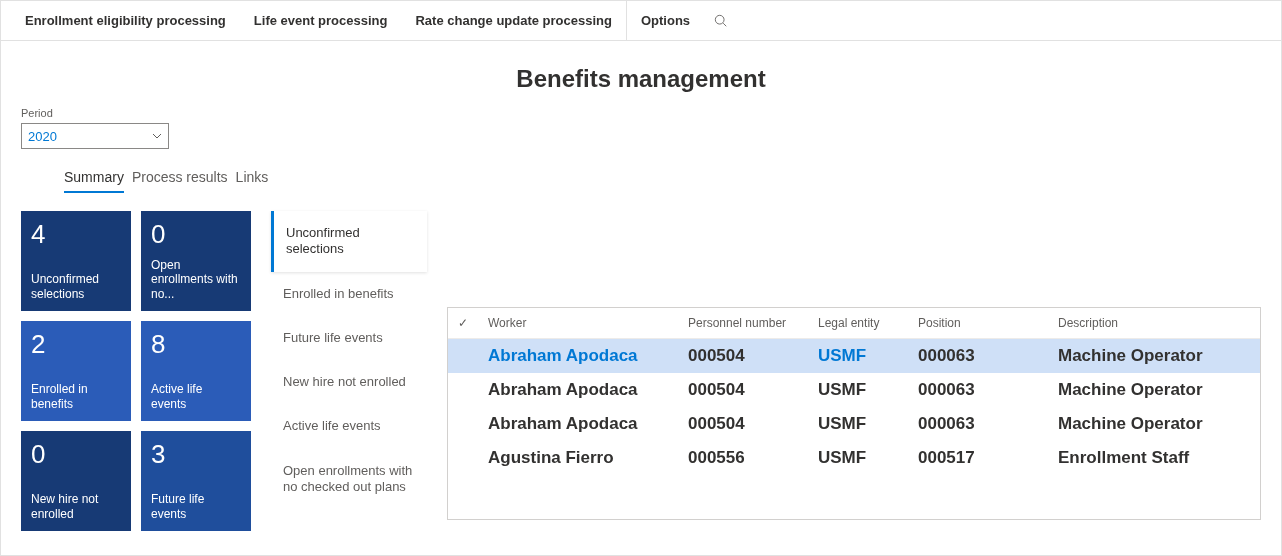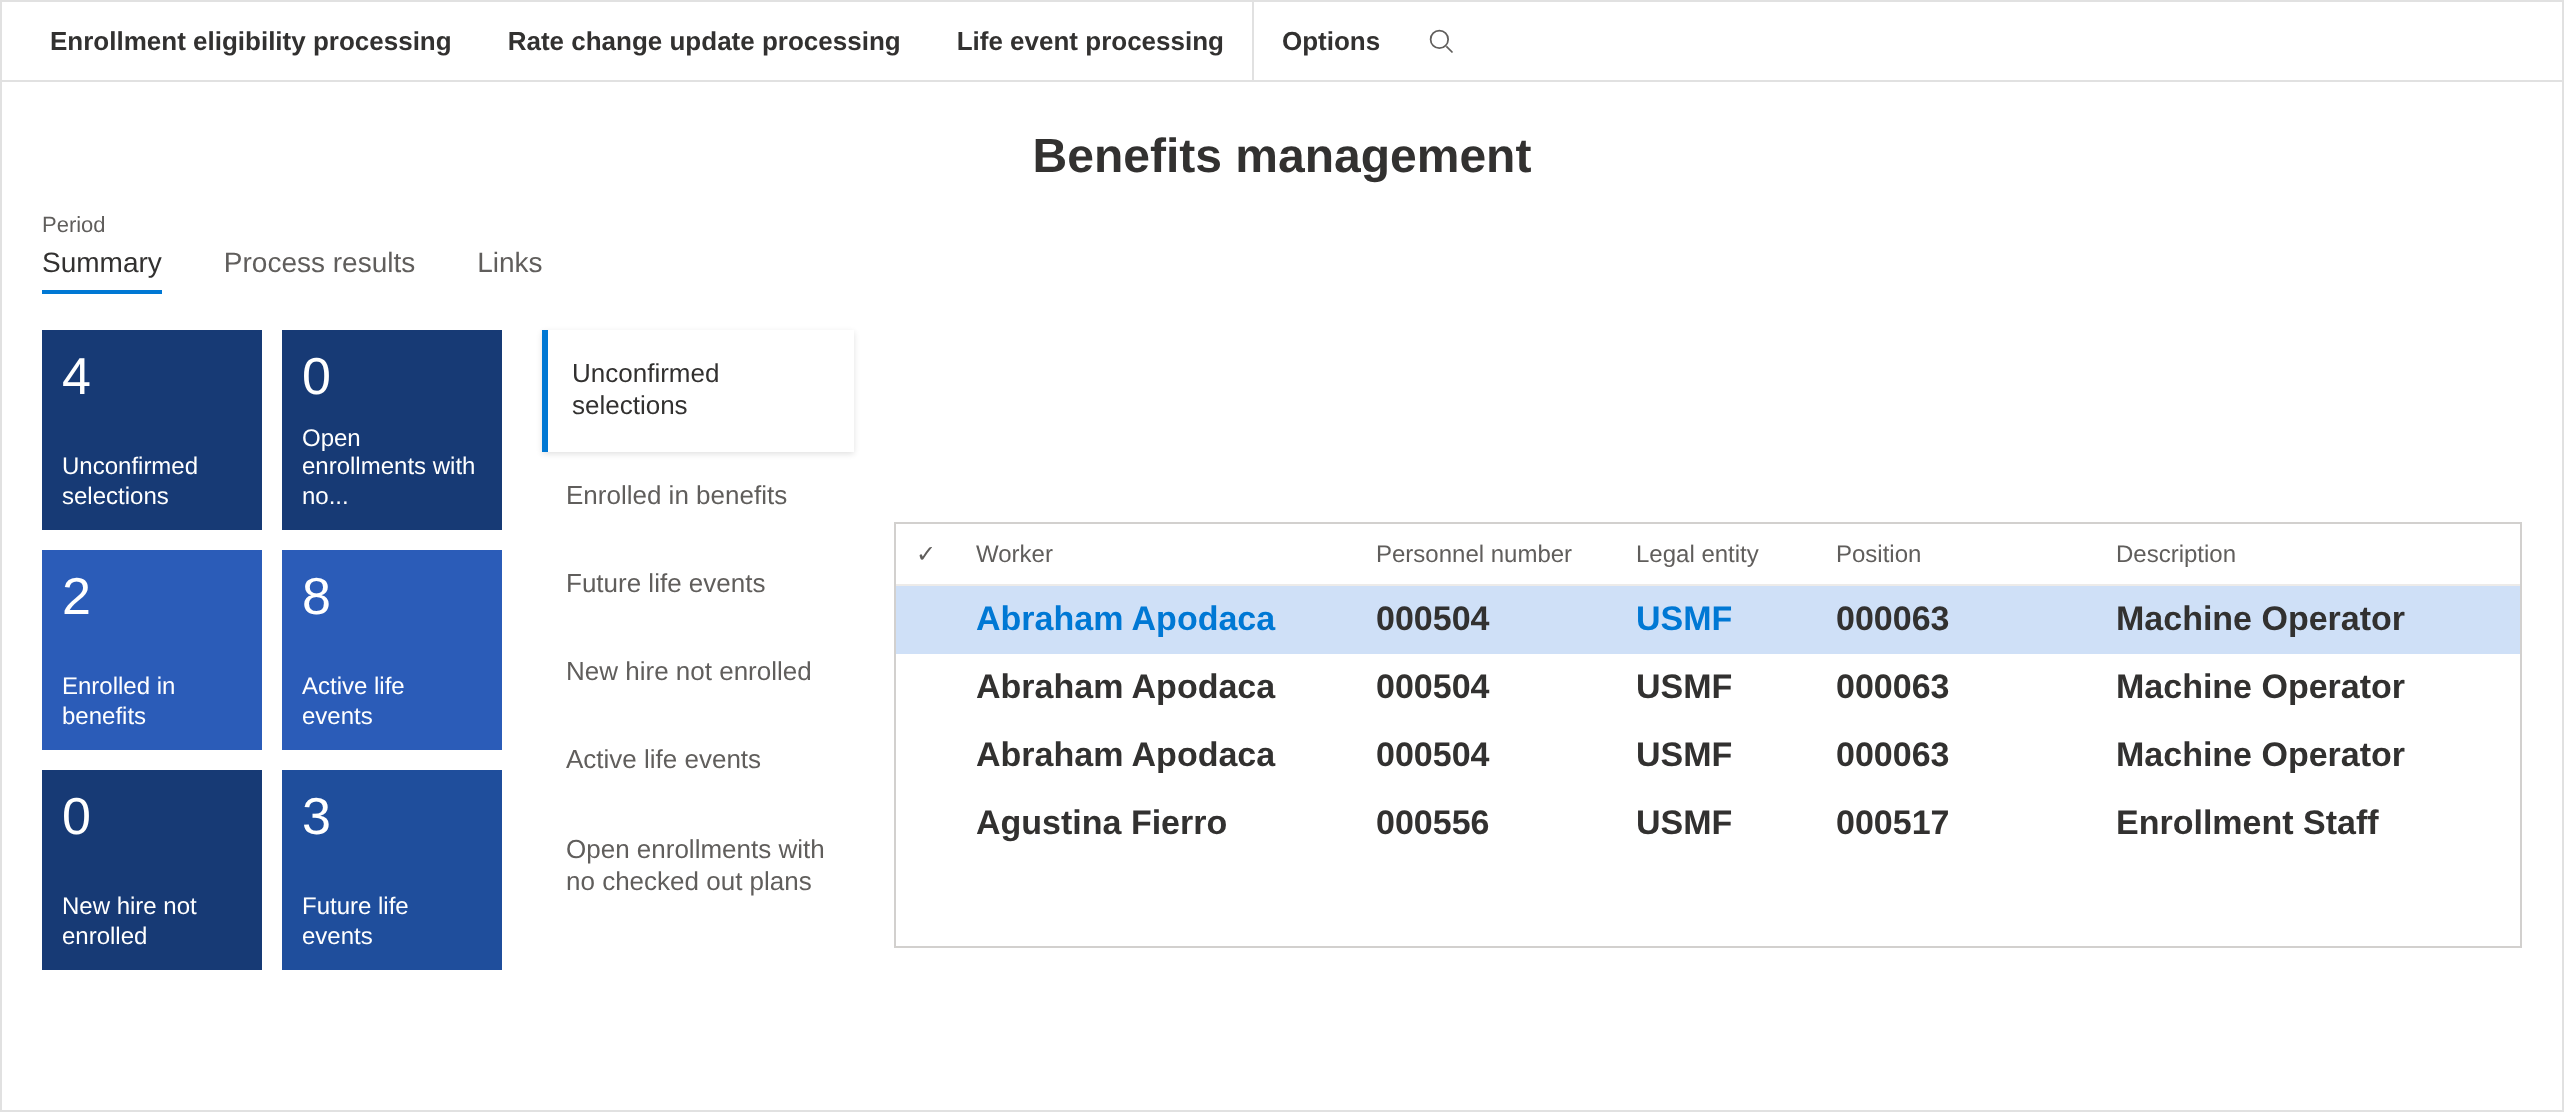--- a/index.html
+++ b/index.html
@@ -62,22 +62,23 @@
       justify-content: space-between;
       padding: 0 6px;
       color: #0078d4;
       font-size: 13px;
       cursor: pointer;
       margin-bottom: 20px;
     }
     .period-select svg { width: 10px; height: 10px; fill: #605e5c; }
     .tabs {
       display: flex;
-      gap: 31px;
+      gap: 8px;
       margin-bottom: 18px;
+      margin-left: 43px;
     }
     .tab {
       padding-bottom: 6px;
       font-size: 14px;
       color: #605e5c;
       cursor: pointer;
     }
     .tab.active {
       color: #323130;
       border-bottom: 2px solid #0078d4;
@@ -179,35 +180,41 @@
     .col-le { width: 100px; }
     .col-pos { width: 140px; }
     .col-desc { }
     .grid tbody { padding-bottom: 60px; }
   </style>
 </head>
 <body>
 
 <div class="toolbar">
   <div class="toolbar-item">Enrollment eligibility processing</div>
+  <div class="toolbar-item">Life event processing</div>
   <div class="toolbar-item">Rate change update processing</div>
-  <div class="toolbar-item">Life event processing</div>
   <div class="toolbar-item options">Options</div>
   <div class="toolbar-search">
     <svg viewBox="0 0 16 16">
         <circle cx="6.5" cy="6.5" r="5" stroke="#605e5c" stroke-width="1" fill="none"></circle>
         <line x1="10.5" y1="10.5" x2="14" y2="14" stroke="#605e5c" stroke-width="1"></line>
       </svg>
   </div>
 </div>
 
 <div class="content">
   <h1 class="page-title">Benefits management</h1>
 
   <div class="period-label">Period</div>
+  <div class="period-select">
+    <span>2020</span>
+    <svg viewBox="0 0 10 10">
+        <path d="M1 3 L5 7 L9 3" stroke="#605e5c" stroke-width="1" fill="none"></path>
+      </svg>
+  </div>
 
   <div class="tabs">
     <div class="tab active">Summary</div>
     <div class="tab">Process results</div>
     <div class="tab">Links</div>
   </div>
 
   <div class="workspace">
     <div class="tiles">
       <div class="tile darker">

